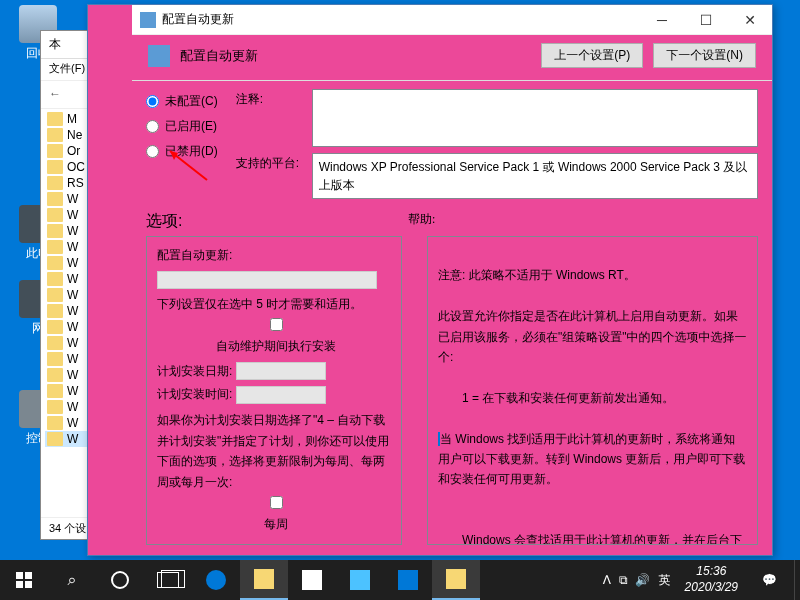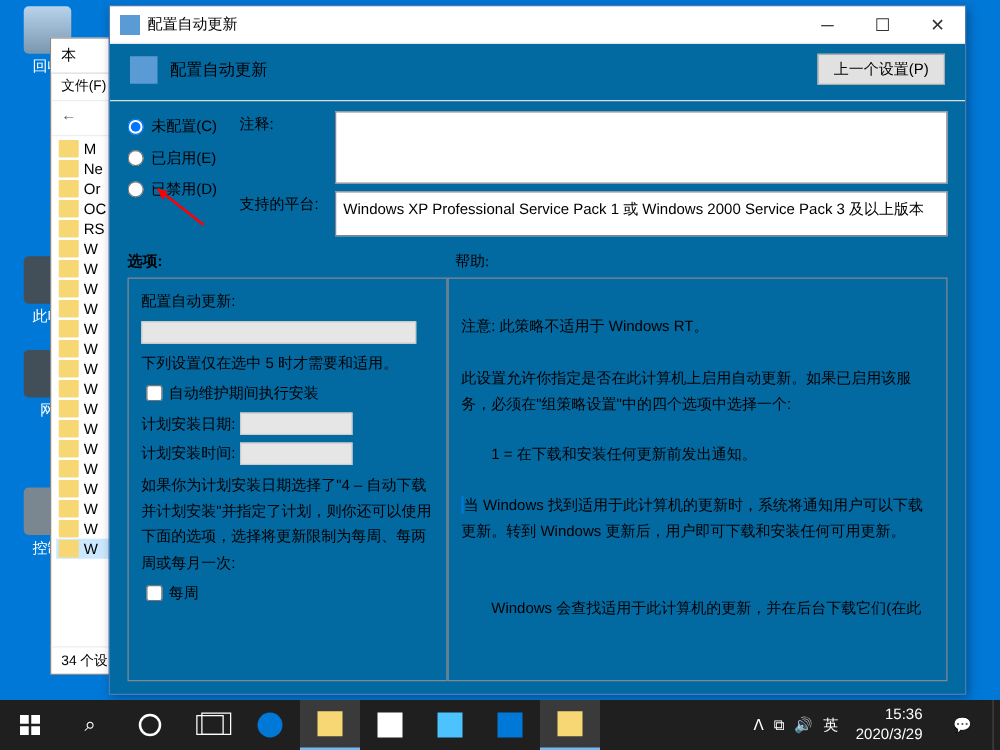--- a/index.html
+++ b/index.html
@@ -18,21 +18,21 @@
 .folder-titlebar { height: 28px; background: #fff; border-bottom: 1px solid #ddd; padding: 5px 8px; font-size: 12px; }
 .folder-menu { height: 22px; padding: 2px 8px; font-size: 11px; border-bottom: 1px solid #eee; }
 .folder-nav { height: 28px; padding: 4px 8px; border-bottom: 1px solid #eee; display: flex; gap: 8px; color: #555; }
 .folder-list { padding: 2px 4px; }
 .folder-item { display: flex; align-items: center; gap: 4px; padding: 1px 2px; font-size: 11px; white-space: nowrap; overflow: hidden; }
 .folder-item.sel { background: #cce8ff; }
 .folder-item .fico { width: 16px; height: 14px; background: #f7d774; border-radius: 1px; flex-shrink: 0; }
 .folder-status { position: absolute; bottom: 0; left: 0; right: 0; height: 22px; padding: 3px 8px; font-size: 11px; border-top: 1px solid #eee; }
 
 
-.dialog { position: absolute; top: 4px; left: 87px; width: 686px; height: 552px; background: #0369a1; border: 1px solid #4a7bb5; box-shadow: 2px 2px 8px rgba(0,0,0,.3); display: flex; flex-direction: column; }
+.dialog { position: absolute; top: 4px; left: 87px; width: 686px; height: 552px; background: #ec4899; border: 1px solid #4a7bb5; box-shadow: 2px 2px 8px rgba(0,0,0,.3); display: flex; flex-direction: column; padding-left: 44px; }
 .titlebar { height: 30px; background: #fff; display: flex; align-items: center; padding: 0 0 0 8px; border-bottom: 1px solid #eee; }
 .titlebar .tico { width: 16px; height: 16px; background: #5b9bd5; margin-right: 6px; }
 .titlebar .title { flex: 1; font-size: 12px; }
 .titlebar .winbtn { width: 44px; height: 30px; display: flex; align-items: center; justify-content: center; font-size: 14px; color: #333; }
 
 .header-area { padding: 8px 16px 12px; display: flex; align-items: center; gap: 10px; border-bottom: 1px solid #ddd; }
 .header-area .hico { width: 22px; height: 22px; background: #5b9bd5; }
 .header-area .htitle { flex: 1; font-size: 13px; }
 .header-area button { padding: 3px 12px; font-size: 12px; background: #e1e1e1; border: 1px solid #adadad; }
 
@@ -42,45 +42,45 @@
 .radio-row input[type=radio] { width: 13px; height: 13px; }
 .arrow { position: absolute; top: 56px; left: 16px; pointer-events: none; }
 
 .info-col { flex: 1; display: flex; flex-direction: column; gap: 6px; }
 .info-row { display: flex; gap: 8px; }
 .info-label { width: 68px; font-size: 12px; padding-top: 2px; }
 .info-box { flex: 1; border: 1px solid #828790; min-height: 58px; padding: 4px 6px; font-size: 12px; background: #fff; line-height: 1.5; }
 .info-box.small { min-height: 36px; }
 
 .section-labels { display: flex; padding: 2px 14px 4px; gap: 12px; }
-.section-labels .l1 { width: 250px; font-size: 12px; font-weight: bold; }
+.section-labels .l1 { width: 250px; font-size: 16px; }
 .section-labels .l2 { font-size: 12px; font-family: Liberation Serif, serif; }
 
-.panels { flex: 1; display: flex; gap: 0; padding: 0 14px 10px; min-height: 0; }
+.panels { flex: 1; display: flex; gap: 25px; padding: 0 14px 10px; min-height: 0; }
 .panel { border: 1px solid #828790; padding: 8px 10px; font-size: 12px; overflow-y: scroll; line-height: 1.7; }
 .panel.left { width: 256px; }
 .panel.right { flex: 1; }
 .panel .dd { display: inline-block; width: 120px; height: 18px; background: #e6e6e6; border: 1px solid #ccc; vertical-align: middle; }
 .panel .dd.sm { width: 90px; }
-.panel label.chk { display: flex; align-items: center; gap: 5px; margin: 4px 0 4px 4px; }
+.panel label.chk { display: flex; align-items: center; gap: 5px; margin: 4px 0 4px 4px; flex-direction: column; }
 .highlight { background: #0078d7; color: #fff; padding: 0 1px; }
 
 ::-webkit-scrollbar { width: 16px; }
 ::-webkit-scrollbar-track { background: #f0f0f0; }
 ::-webkit-scrollbar-thumb { background: #c2c2c2; border: 1px solid #a8a8a8; }
 ::-webkit-scrollbar-button { background: #f0f0f0; height: 16px; border: 1px solid #ccc; }
 
 
 .taskbar { position: absolute; bottom: 0; left: 0; right: 0; height: 40px; background: #1f1f1f; display: flex; align-items: center; color: #fff; }
 .taskbar .tbtn { width: 48px; height: 40px; display: flex; align-items: center; justify-content: center; }
 .taskbar .tbtn.active { background: #3a3a3a; border-bottom: 2px solid #76b9ed; }
 .taskbar .start svg { width: 16px; height: 16px; }
 .taskbar .spacer { flex: 1; }
 .taskbar .tray { display: flex; align-items: center; gap: 8px; padding: 0 6px; font-size: 11px; }
-.taskbar .clock { text-align: right; line-height: 1.3; padding: 0 8px; font-size: 11px; }
+.taskbar .clock { text-align: center; line-height: 1.3; padding: 0 8px; font-size: 11px; font-style: italic; }
 .taskbar .showdesk { width: 6px; height: 40px; border-left: 1px solid #444; }
 .tico-generic { width: 20px; height: 20px; background: #4cc2ff; }
 .tico-folder { background: #f7d774; }
 .tico-edge { background: #0078d7; border-radius: 50%; }
 .tico-store { background: #fff; }
 .tico-mail { background: #0078d7; }
 .tico-note { background: #f7d774; }
 .tico-cortana { border: 2px solid #fff; border-radius: 50%; background: transparent; width: 18px; height: 18px; }
 .tico-task { width: 22px; height: 16px; border: 1px solid #fff; background: transparent; position: relative; }
 .tico-task::after { content:""; position:absolute; top:-3px; left:3px; width:22px; height:16px; border:1px solid #fff; }
@@ -206,20 +206,21 @@
     <div class="title">配置自动更新</div>
     <div class="winbtn">─</div>
     <div class="winbtn">☐</div>
     <div class="winbtn close">✕</div>
   </div>
 
   <div class="header-area">
     <div class="hico"></div>
     <div class="htitle">配置自动更新</div>
     <button>上一个设置(P)</button>
+    <button>下一个设置(N)</button>
   </div>
 
   <div class="config-area">
     <div class="radio-col">
       <label class="radio-row">
         <input type="radio" name="state" checked="" style="">
         <span>未配置(C)</span>
       </label>
       <label class="radio-row">
         <input type="radio" name="state" style="">

